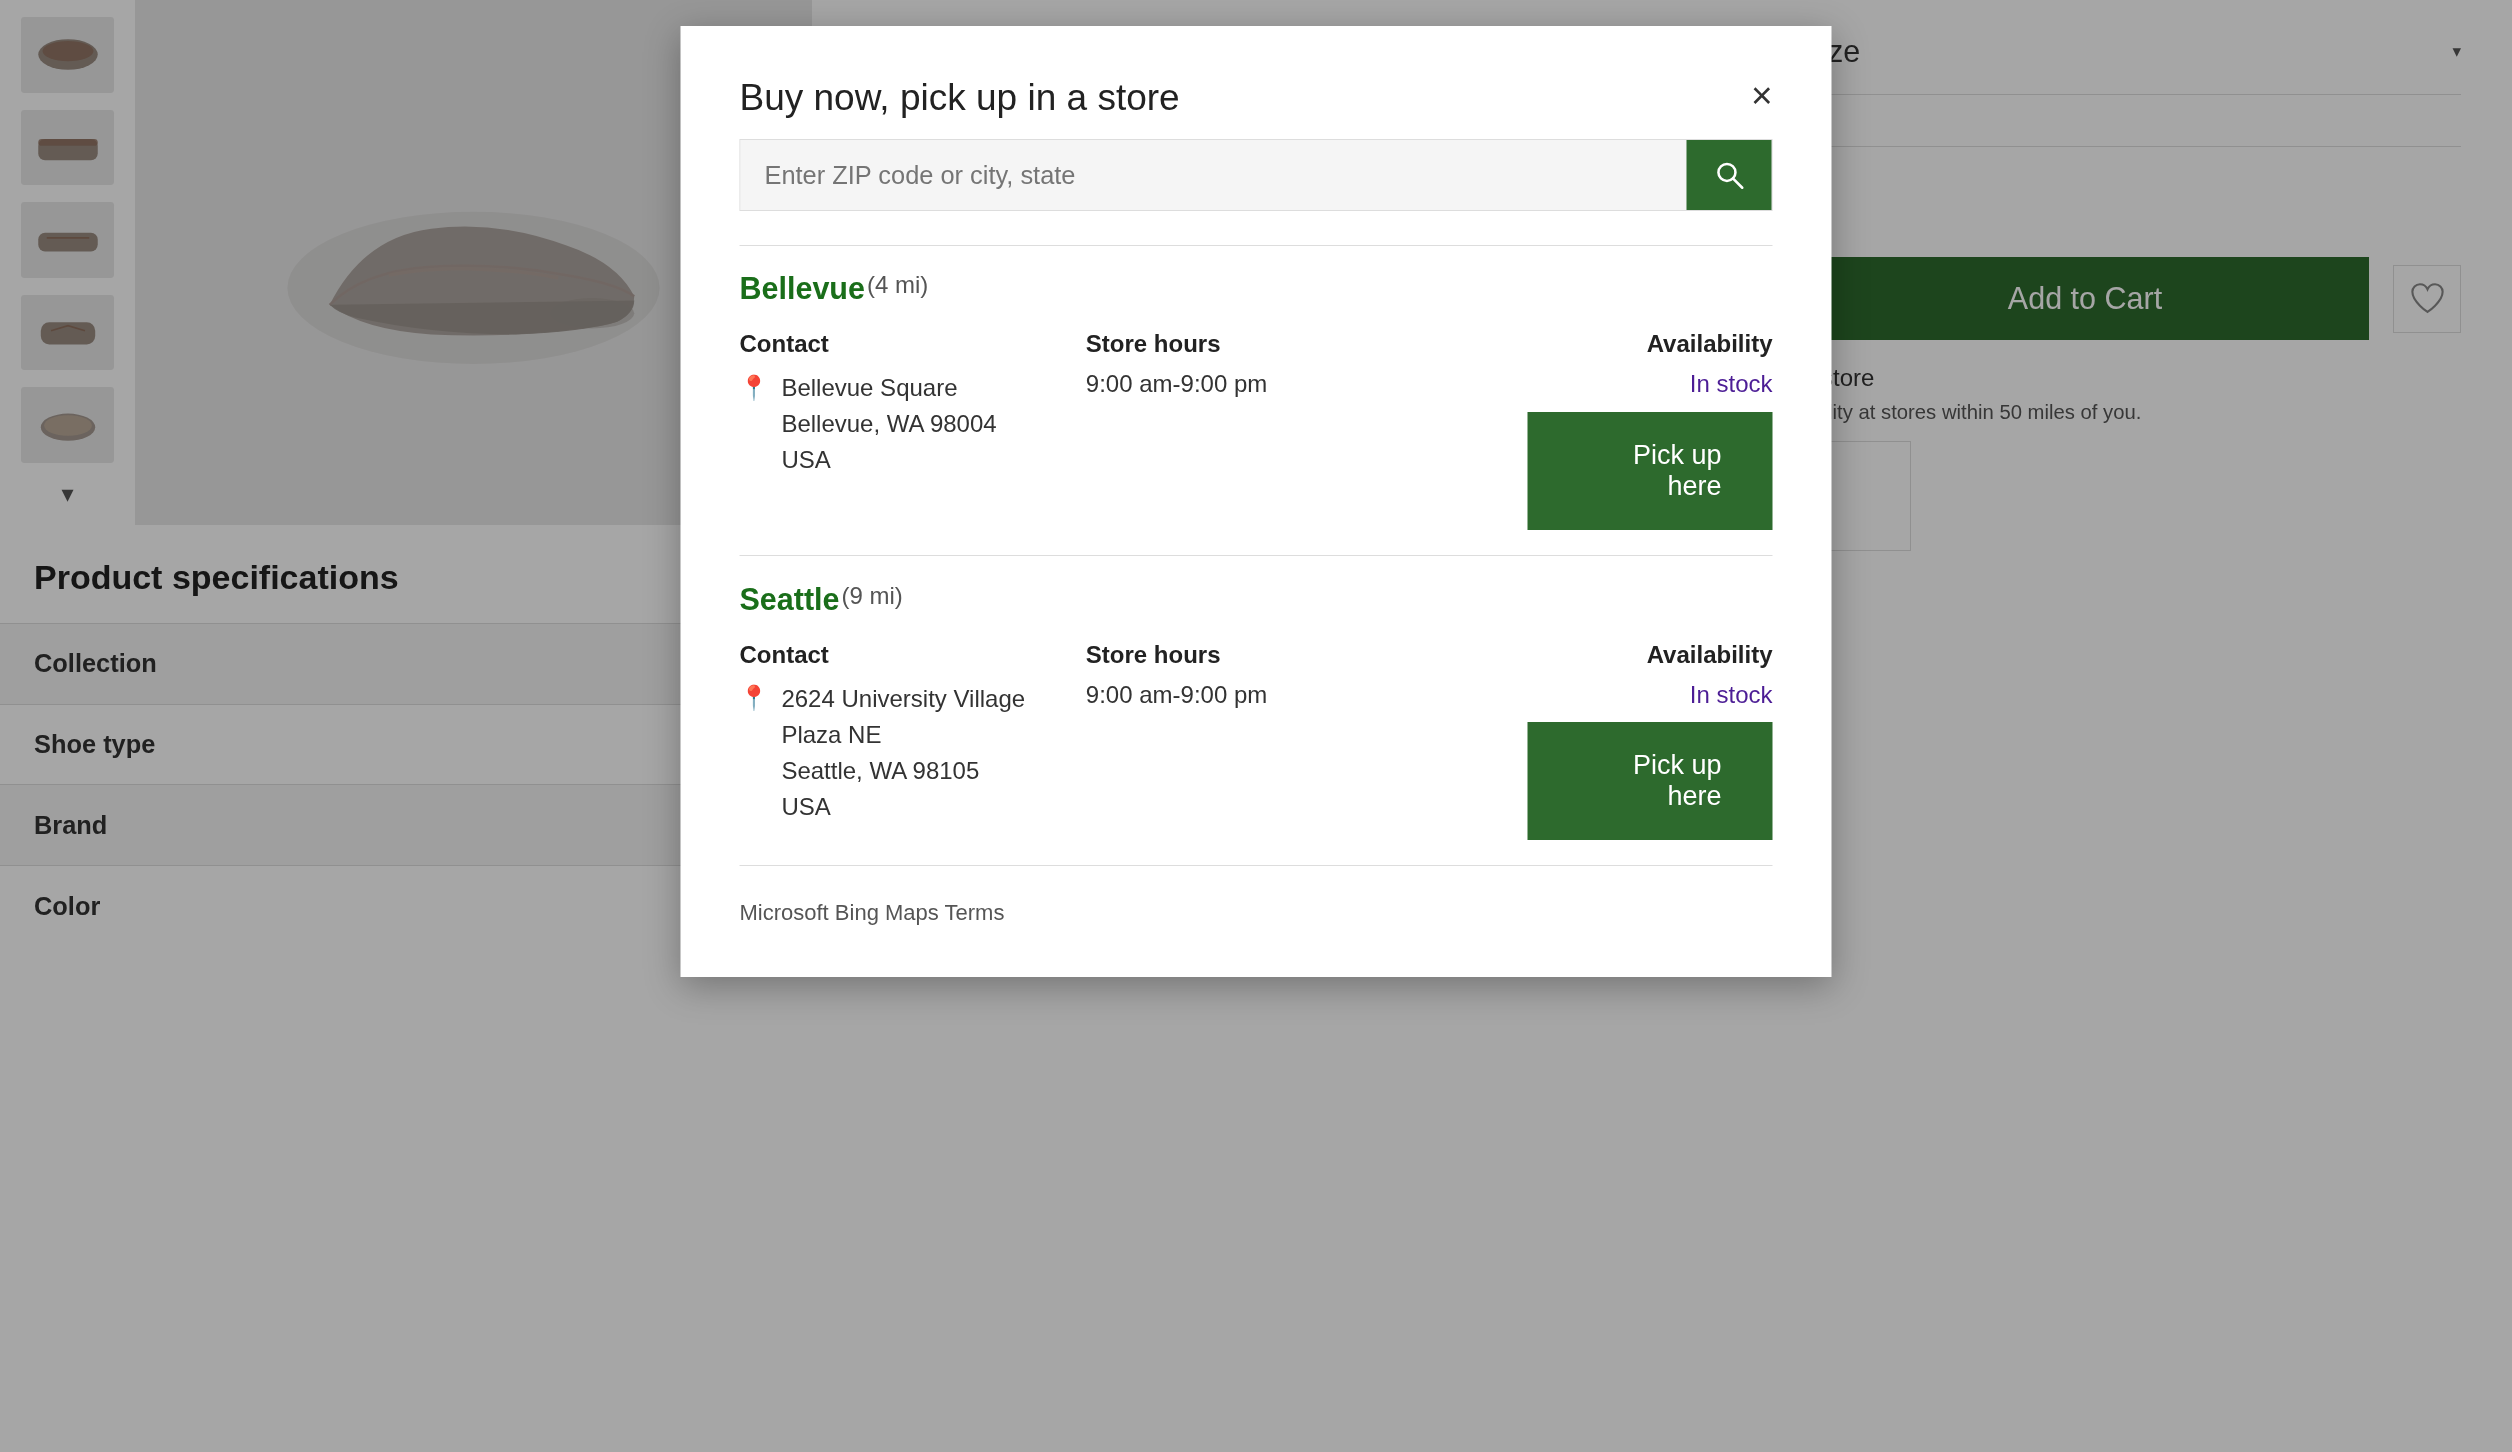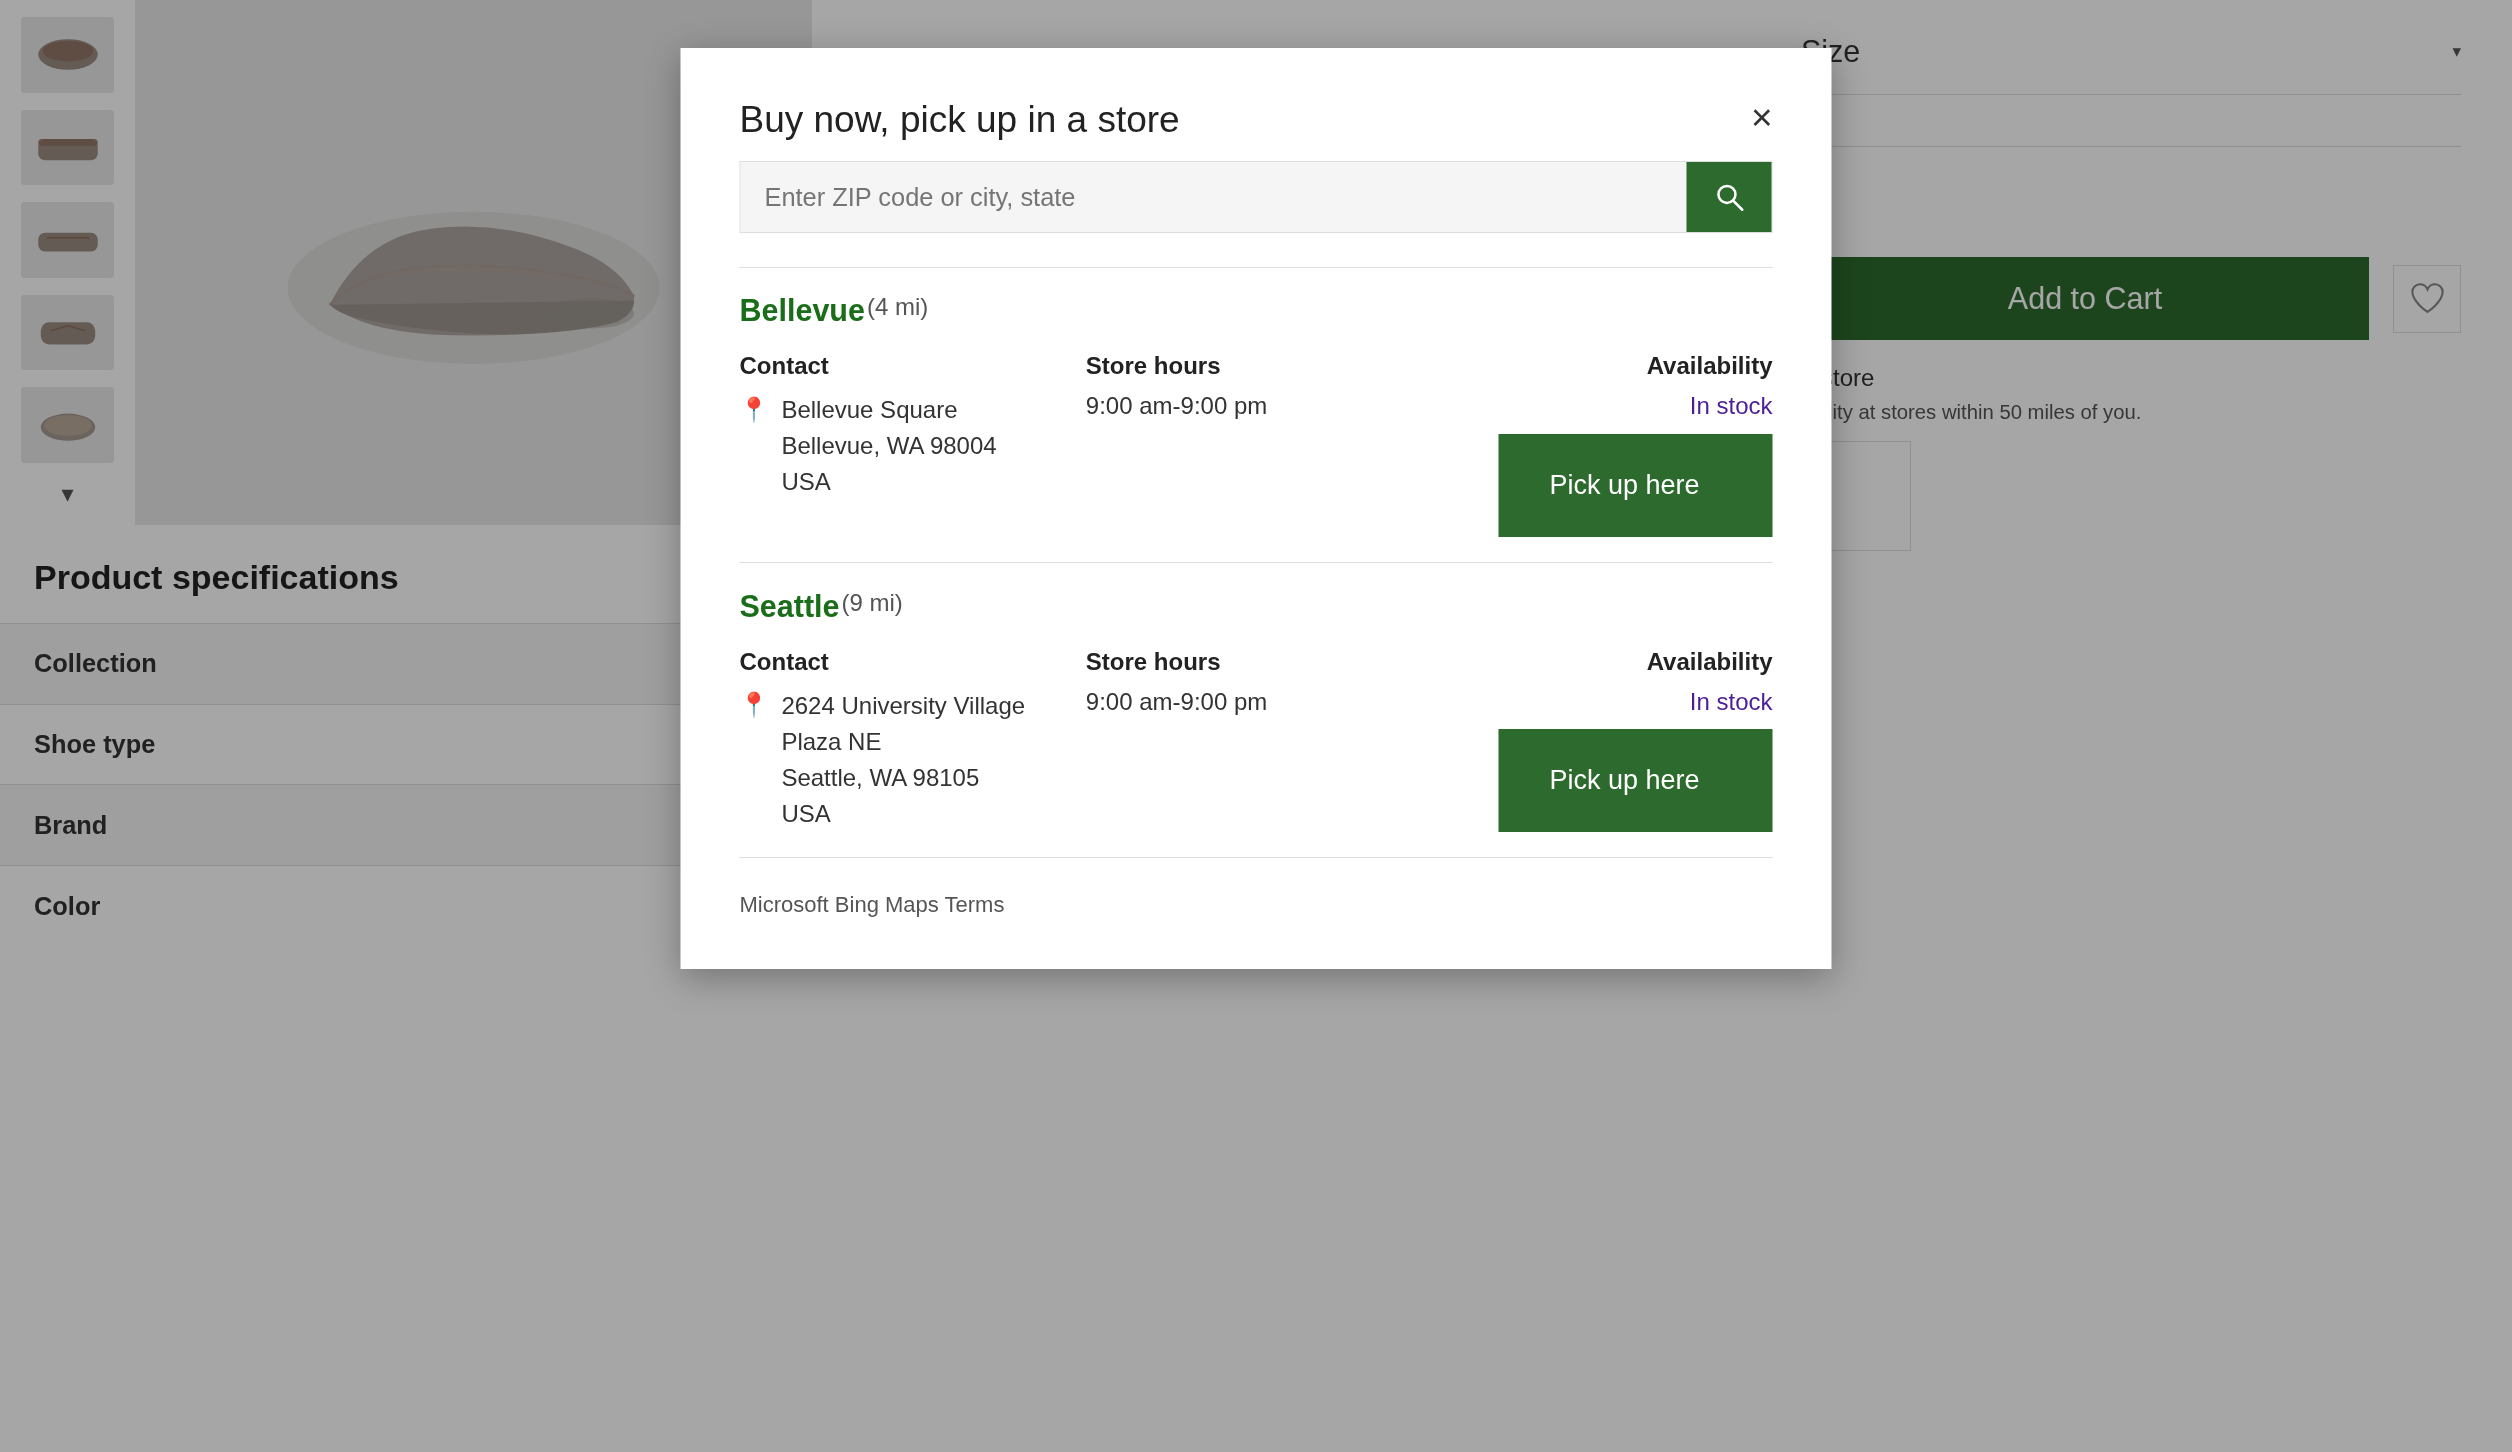--- a/index.html
+++ b/index.html
@@ -193,21 +193,21 @@
       position: absolute;
       top: 0; left: 0;
       width: 100%; height: 100%;
       background: rgba(0,0,0,0.35);
       z-index: 100;
     }
 
     
     .modal {
       position: absolute;
-      top: 48px;
+      top: 26px;
       left: 50%;
       transform: translateX(-50%);
       width: 1151px;
       background: #fff;
       z-index: 200;
       padding: 51px 59px;
       box-shadow: 0 8.5px 34px rgba(0,0,0,0.3);
     }
 
     .modal-header {
@@ -347,25 +347,25 @@
       font-size: 24px;
       color: #4c1d95;
       margin-bottom: 13.5px;
       text-align: right;
     }
 
     .pickup-btn {
       background: #2d6a2d;
       color: #fff;
       border: none;
-      padding: 36px 51px;
+      padding: 28px 51px;
       font-size: 27px;
       cursor: pointer;
-      width: 274px;
-      text-align: left;
+      width: 245px;
+      text-align: right;
     }
 
     
     .maps-terms {
       font-size: 22px;
       color: #555;
       margin-top: 34px;
       cursor: pointer;
     }
 

